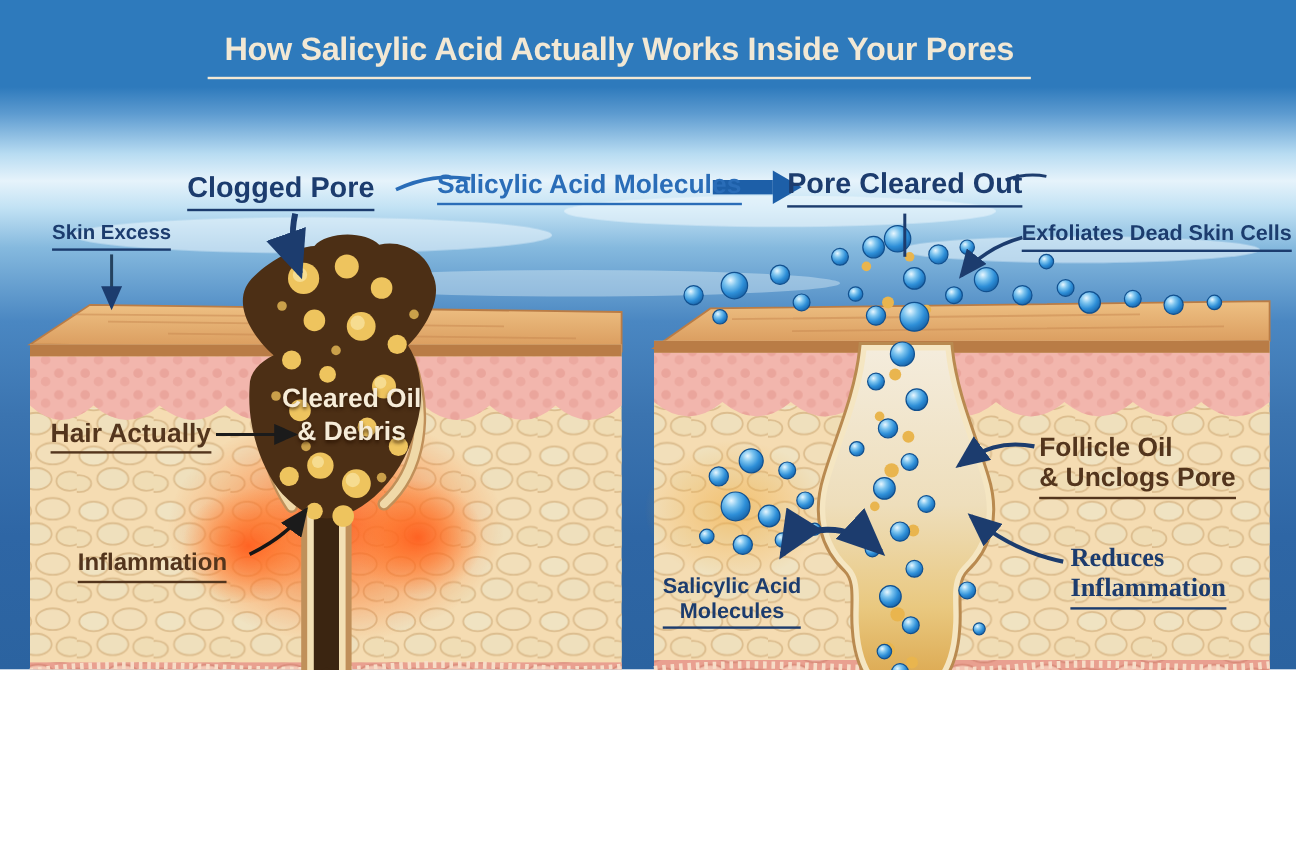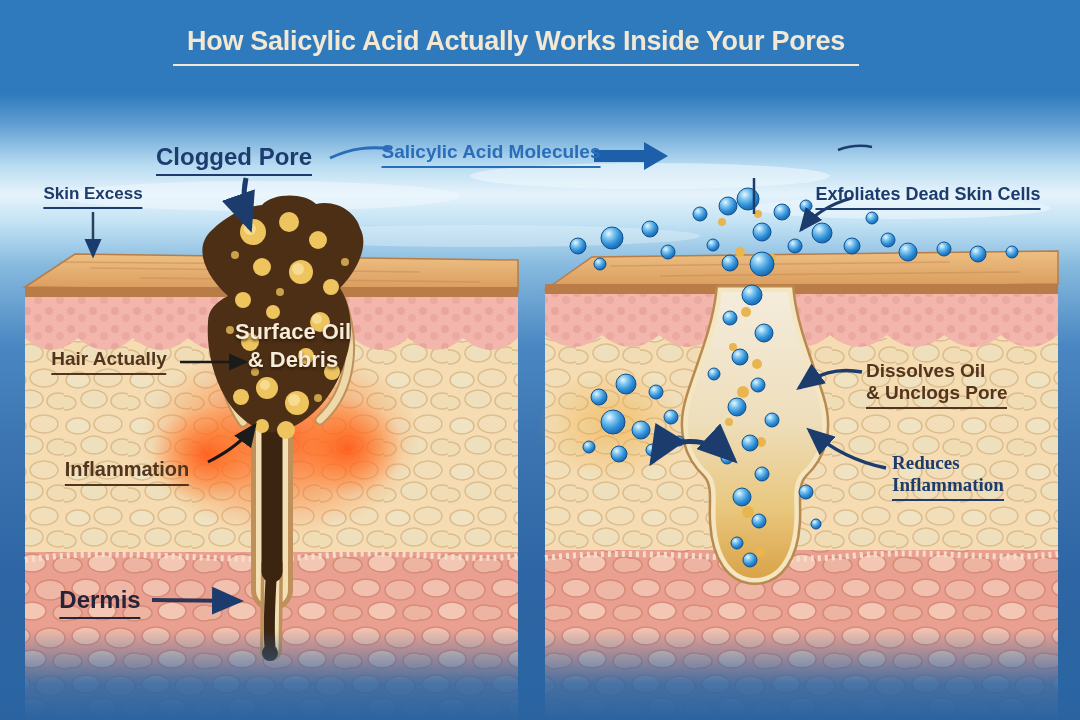--- a/index.html
+++ b/index.html
@@ -1,35 +1,35 @@
 <!DOCTYPE html>
 <html style="--background_blue: #2e7abc; --deep_blue: #2b63a0; --title_cream: #f2e8d4; --heading_navy: #1c3c6e; --molecules_blue_label: #2a6db8; --annotation_brown: #53351d; --dermis_label_dark: #262338; --skin_surface_tan: #e5ad72; --epidermis_pink: #f2b6ad; --tissue_cream: #f5dcb2; --dermis_pink: #e9a090; --clog_brown: #4c2f15; --sebum_yellow: #eec45e; --inflammation_orange: #ff5a1a; --molecule_blue: #2e8fd8; --pore_lining_cream: #f5e6c2;"><head>
 <meta charset="utf-8">
 <style>
   html,body{margin:0;padding:0;}
   .stage{
-    position:relative;width:1080px;height:720px;overflow:hidden;
+    position:relative;width:1080px;height:558px;overflow:hidden;
     font-family:"Liberation Sans",sans-serif;font-weight:bold;
     background:linear-gradient(180deg,
       #2e7abc 0%, #2e7abc 13%,
       #5d9bd0 17%, #b8dcf2 23%, #e6f3fb 27%, #c2e2f4 31%,
       #85b9de 37%, #4a87c2 48%, #3b74b0 62%, #2e66a5 80%, #2b63a0 100%);
   }
   .stage svg{position:absolute;inset:0;}
   .lbl{position:absolute;line-height:1.15;white-space:nowrap;}
   .c{transform:translateX(-50%);text-align:center;}
   .u{border-bottom:2px solid currentColor;padding-bottom:3px;}
   .navy{color:var(--heading_navy);}
   .blue{color:var(--molecules_blue_label);}
   .brown{color:var(--annotation_brown);}
   .dark{color:var(--dermis_label_dark);}
   .cream{color:var(--title_cream);}
   .title{font-size:27px;letter-spacing:-0.3px;padding:0 14px 7px;border-bottom:2px solid var(--title_cream);}
   .h1{font-size:24px;}
-  .h2{font-size:19px;}
+  .h2{font-size:22px;}
   .h3{font-size:18px;}
   .inplug{font-size:22px;color:#f6ecd8;text-shadow:0 2px 3px rgba(40,18,0,.75);line-height:1.25;}
   .line{display:block;}
 </style>
 </head>
 <body>
 
 <div class="stage">
 
 <svg viewBox="0 0 1080 720" width="1080" height="720">
@@ -296,35 +296,40 @@
       <rect x="594" y="150" width="50" height="12" fill="#1d5fa8"></rect>
       <polygon points="644,142 668,156 644,170" fill="#1d5fa8"></polygon>
     </g>
   </g>
 </svg>
 
 <div class="lbl c title cream" style="left:516px;top:26px;">How Salicylic Acid Actually Works Inside Your Pores</div>
 
 <div class="lbl c u h1 navy" style="left:234px;top:143px;">Clogged Pore</div>
 <div class="lbl c u h2 blue" style="left:491px;top:141px;">Salicylic Acid Molecules</div>
+<div class="lbl c u h1 navy" style="left:754px;top:140px;">Pore Cleared Out</div>
 
 <div class="lbl c u h3 navy" style="left:93px;top:184px;font-size:17px;">Skin Excess</div>
-<div class="lbl c u h3 navy" style="left:928px;top:184px;">Exfoliates Dead Skin Cells</div>
+<div class="lbl c u h3 navy" style="left:964px;top:184px;">Exfoliates Dead Skin Cells</div>
 
 <div class="lbl c inplug" style="left:293px;top:318px;">
-  <span class="line">Surface Oil</span>
+  <span class="line">Cleared Oil</span>
   <span class="line">&amp; Debris</span>
 </div>
 
 <div class="lbl c u h2 brown" style="left:109px;top:348px;">Hair Actually</div>
 <div class="lbl c u brown" style="left:127px;top:458px;font-size:20px;">Inflammation</div>
 <div class="lbl c u h1 dark" style="left:100px;top:586px;">Dermis</div>
 
 <div class="lbl u h2 brown" style="left:866px;top:360px;">
-  <span class="line">Dissolves Oil</span>
+  <span class="line">Follicle Oil</span>
   <span class="line">&amp; Unclogs Pore</span>
 </div>
 <div class="lbl u h2 navy" style="left:892px;top:452px;font-family:Liberation Serif, serif;">
   <span class="line">Reduces</span>
   <span class="line">Inflammation</span>
 </div>
+<div class="lbl c u navy" style="left:610px;top:478px;font-size:18px;">
+  <span class="line">Salicylic Acid</span>
+  <span class="line">Molecules</span>
+</div>
 
 </div>
 
 </body></html>

